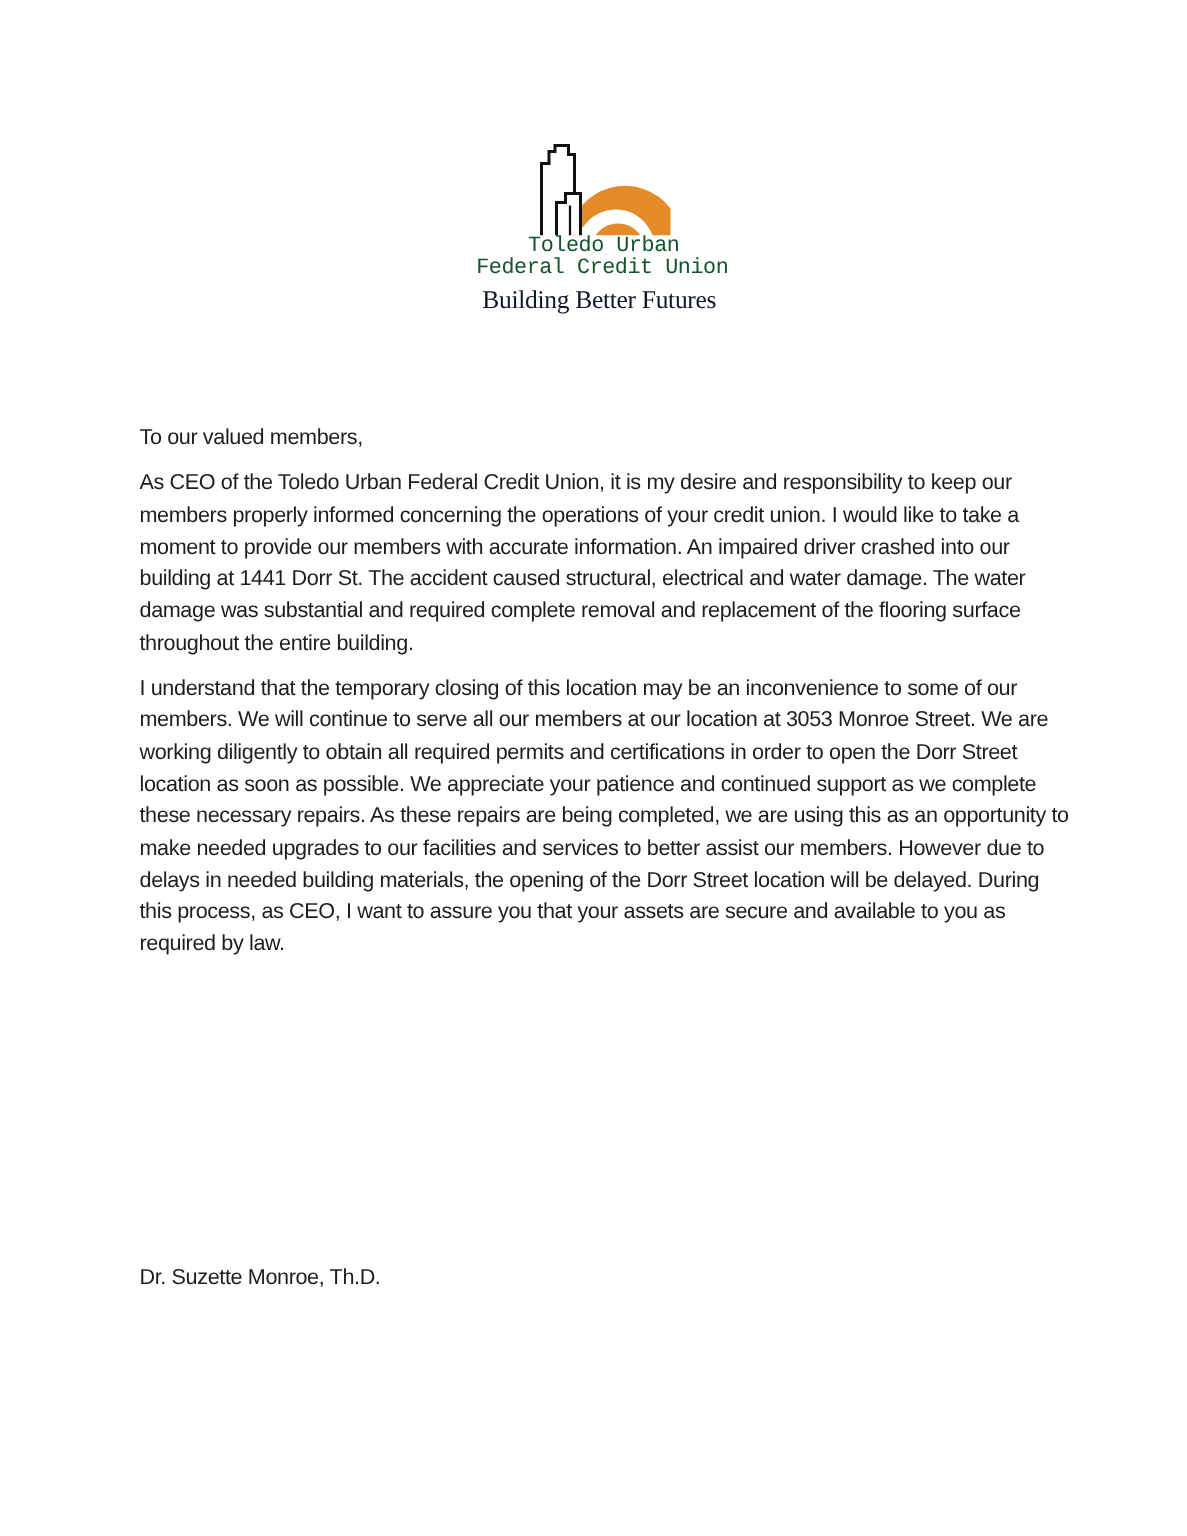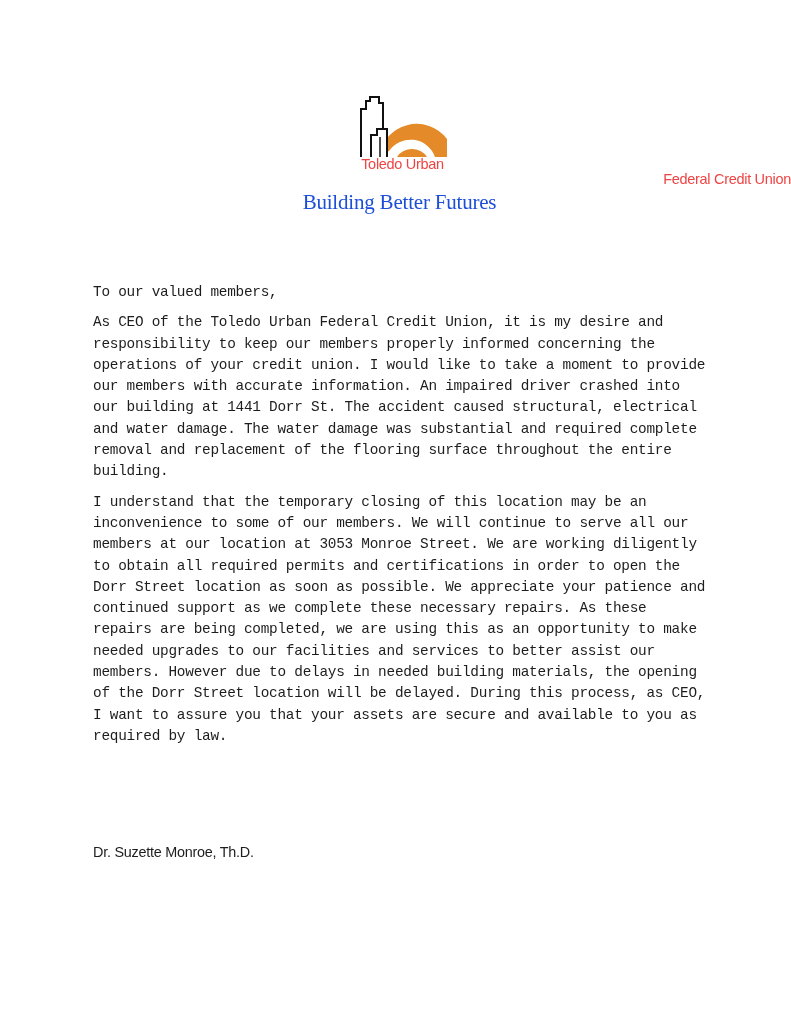--- a/index.html
+++ b/index.html
@@ -1,25 +1,25 @@
 <!DOCTYPE html>
 <html><head>
   <meta charset="utf-8">
   <style>
     html, body { margin: 0; padding: 0; background: #ffffff; }
     body { width: 791px; height: 1024px; position: relative; overflow: hidden; }
     .logo { position: absolute; left: 0; top: 95px; width: 791px; text-align: center; }
     .logo-mark { display: block; margin: 0 auto; }
-    .logo-name { font-family: Liberation Sans, sans-serif; font-size: 14.5px; line-height: 15px; color: #ef4444; letter-spacing: -0.3px; }
+    .logo-name { font-family: Liberation Mono, monospace; font-size: 14.5px; line-height: 15px; color: #14532d; letter-spacing: -0.3px; }
     .logo-name .l1 { display: block; margin-left: 14px; }
-    .logo-name .l2 { display: block; margin-left: 12px; text-align: right; }
-    .logo-tagline { font-family: "Liberation Serif", serif; font-size: 21px; color: #1d4ed8; margin-top: 3px; margin-left: 8px; letter-spacing: -0.2px; }
+    .logo-name .l2 { display: block; margin-left: 12px; }
+    .logo-tagline { font-family: "Liberation Serif", serif; font-size: 17px; color: #0f172a; margin-top: 3px; margin-left: 8px; letter-spacing: -0.2px; }
     .content { position: absolute; left: 93px; top: 282px; width: 620px;
       font-family: "Liberation Sans", sans-serif; font-size: 14.4px; line-height: 21.3px; color: #1d1d1d; letter-spacing: -0.25px; word-spacing: 0px; }
-    .content p { margin: 0 0 9px 0; font-family: Liberation Mono, monospace; }
+    .content p { margin: 0 0 9px 0; }
     .sig { position: absolute; left: 93px; top: 844px; font-family: "Liberation Sans", sans-serif; font-size: 14.4px; color: #1d1d1d; letter-spacing: -0.25px; }
   </style>
 </head>
 <body>
 
 <div class="logo">
   <svg class="logo-mark" width="110" height="62" viewBox="0 0 110 62">
 
     <path d="M38 62 A38 38 0 0 1 106 44 L106 62 L94 62 A26 26 0 0 0 48 56 Z" fill="#e58a28"></path>
     <path d="M56 62 A18 18 0 0 1 86 62 Z" fill="#e58a28"></path>

